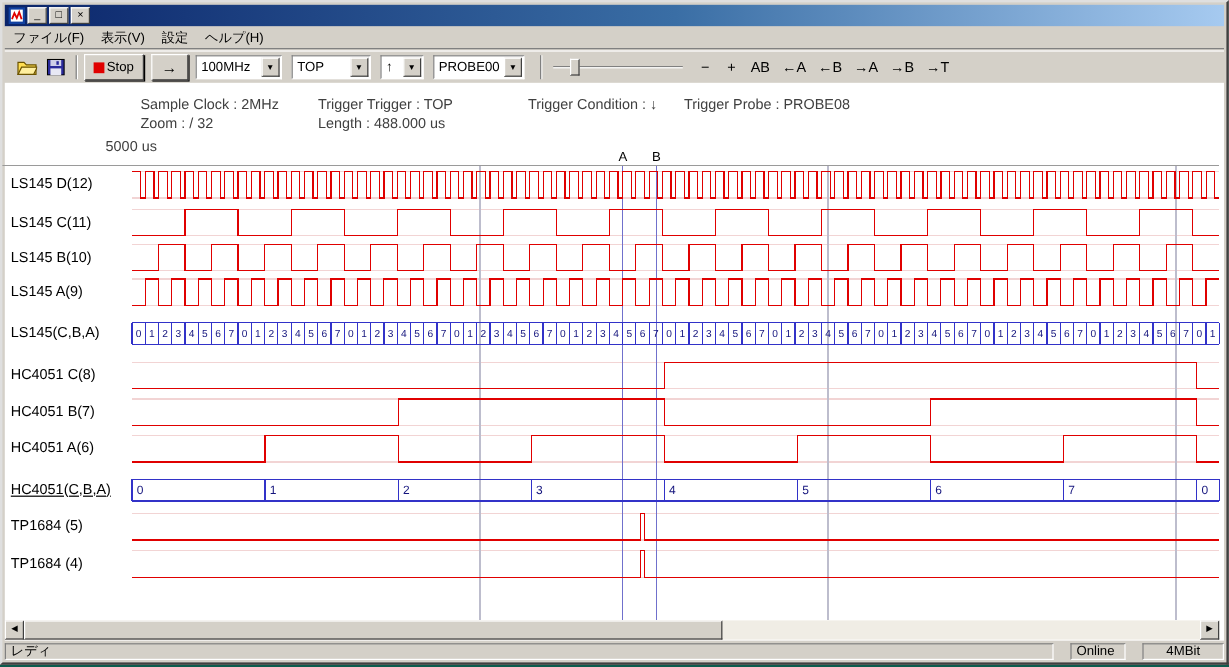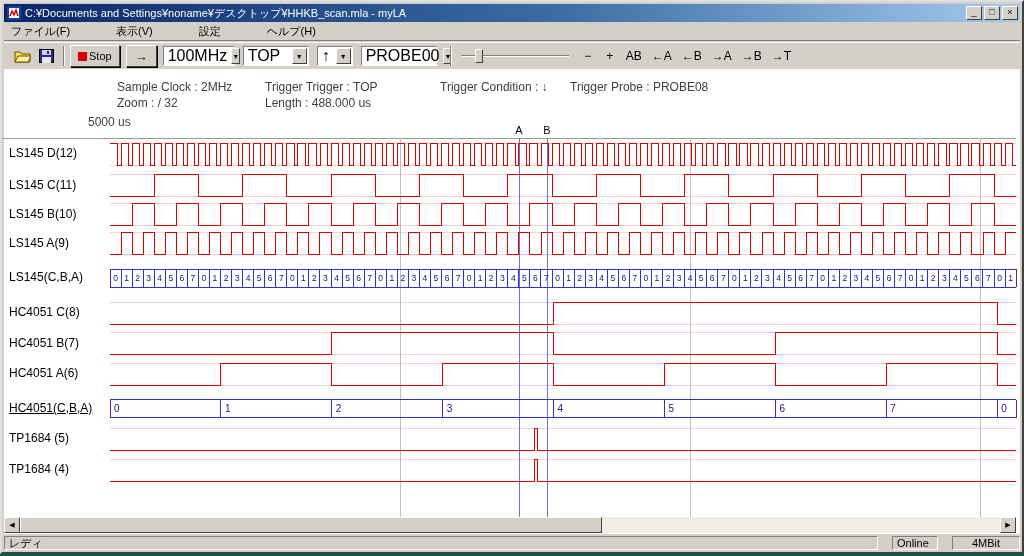--- a/index.html
+++ b/index.html
@@ -15,40 +15,40 @@
   .app-icon { width:14px; height:14px; margin-left:1px; flex:0 0 auto; }
   .title-text { color:#fff; font-size:11px; margin-left:4px; flex:1;
     white-space:nowrap; overflow:hidden; }
   .win-btn { width:16px; height:14px; background:#d4d0c8; border:1px solid;
     border-color:#fff #404040 #404040 #fff; font-size:9px; line-height:11px;
     text-align:center; margin-left:2px; color:#000; flex:0 0 auto; }
 
   
   .menubar { position:absolute; left:2px; top:20px; right:2px; height:19px;
     background:#d4d0c8; display:flex; align-items:center;
-    border-bottom:1px solid #808080;gap:32px; }
+    border-bottom:1px solid #808080; }
   .menu-item { font-size:11px; padding:2px 7px; color:#000; }
 
   
   .toolbar { position:absolute; left:2px; top:40px; right:2px; height:27px;
     background:#d4d0c8; border-top:1px solid #fff; display:flex; align-items:center;
     padding-left:6px; }
   .tbtn { width:24px; height:22px; display:flex; align-items:center;
     justify-content:center; background:transparent; border:1px solid transparent; }
   .sep { width:2px; height:20px; border-left:1px solid #808080;
     border-right:1px solid #fff; margin:0 5px; }
   .btn { height:22px; background:#d4d0c8; border:1px solid;
     border-color:#fff #404040 #404040 #fff; box-shadow:1px 1px 0 #000;
     font-size:11px; display:flex; align-items:center; padding:0 7px; gap:2px;
     margin-right:6px; color:#000; }
   .stop-sq { width:9px; height:9px; background:#e00000; display:inline-block; }
   .btn.run { font-size:13px; padding:0 8px; }
   .combo { display:flex; align-items:center; background:#fff; height:20px;
     border:1px solid; border-color:#808080 #fff #fff #808080; margin-right:8px; }
-  .combo-text { font-size:16px; padding:1px 4px; color:#000; white-space:nowrap; }
+  .combo-text { font-size:11px; padding:1px 4px; color:#000; white-space:nowrap; }
   .combo-arrow { width:15px; height:16px; background:#d4d0c8; border:1px solid;
     border-color:#fff #404040 #404040 #fff; font-size:7px; text-align:center;
     line-height:15px; margin-right:1px; color:#000; }
   .combo.clock { width:72px; } .combo.tpos { width:66px; }
   .combo.edge { width:36px; } .combo.probe { width:76px; }
   .combo .combo-text { flex:1; }
   .slider { position:relative; width:108px; height:20px; margin:0 8px 0 4px; }
   .slider-track { position:absolute; left:0; right:0; top:9px; height:2px;
     border-top:1px solid #808080; border-bottom:1px solid #fff; }
   .slider-thumb { position:absolute; left:14px; top:3px; width:8px; height:14px;
@@ -89,21 +89,20 @@
 <body>
 
 <div class="window">
 
   <div class="titlebar">
     <svg class="app-icon" viewBox="0 0 14 14">
       <rect x="0" y="0" width="14" height="14" fill="#1040a0"></rect>
       <rect x="2" y="2" width="10" height="10" fill="#fff"></rect>
       <path d="M3 10 L5 5 L7 9 L9 4 L11 10" stroke="#e00000" stroke-width="1.5" fill="none"></path>
     </svg>
-    <span class="title-text">C:¥Documents and Settings¥noname¥デスクトップ¥HHKB_scan.mla - myLA</span>
     <span class="win-btn">_</span>
     <span class="win-btn">□</span>
     <span class="win-btn">×</span>
   </div>
 
   <div class="menubar">
     <span class="menu-item">ファイル(F)</span>
     <span class="menu-item">表示(V)</span>
     <span class="menu-item">設定</span>
     <span class="menu-item">ヘルプ(H)</span>

